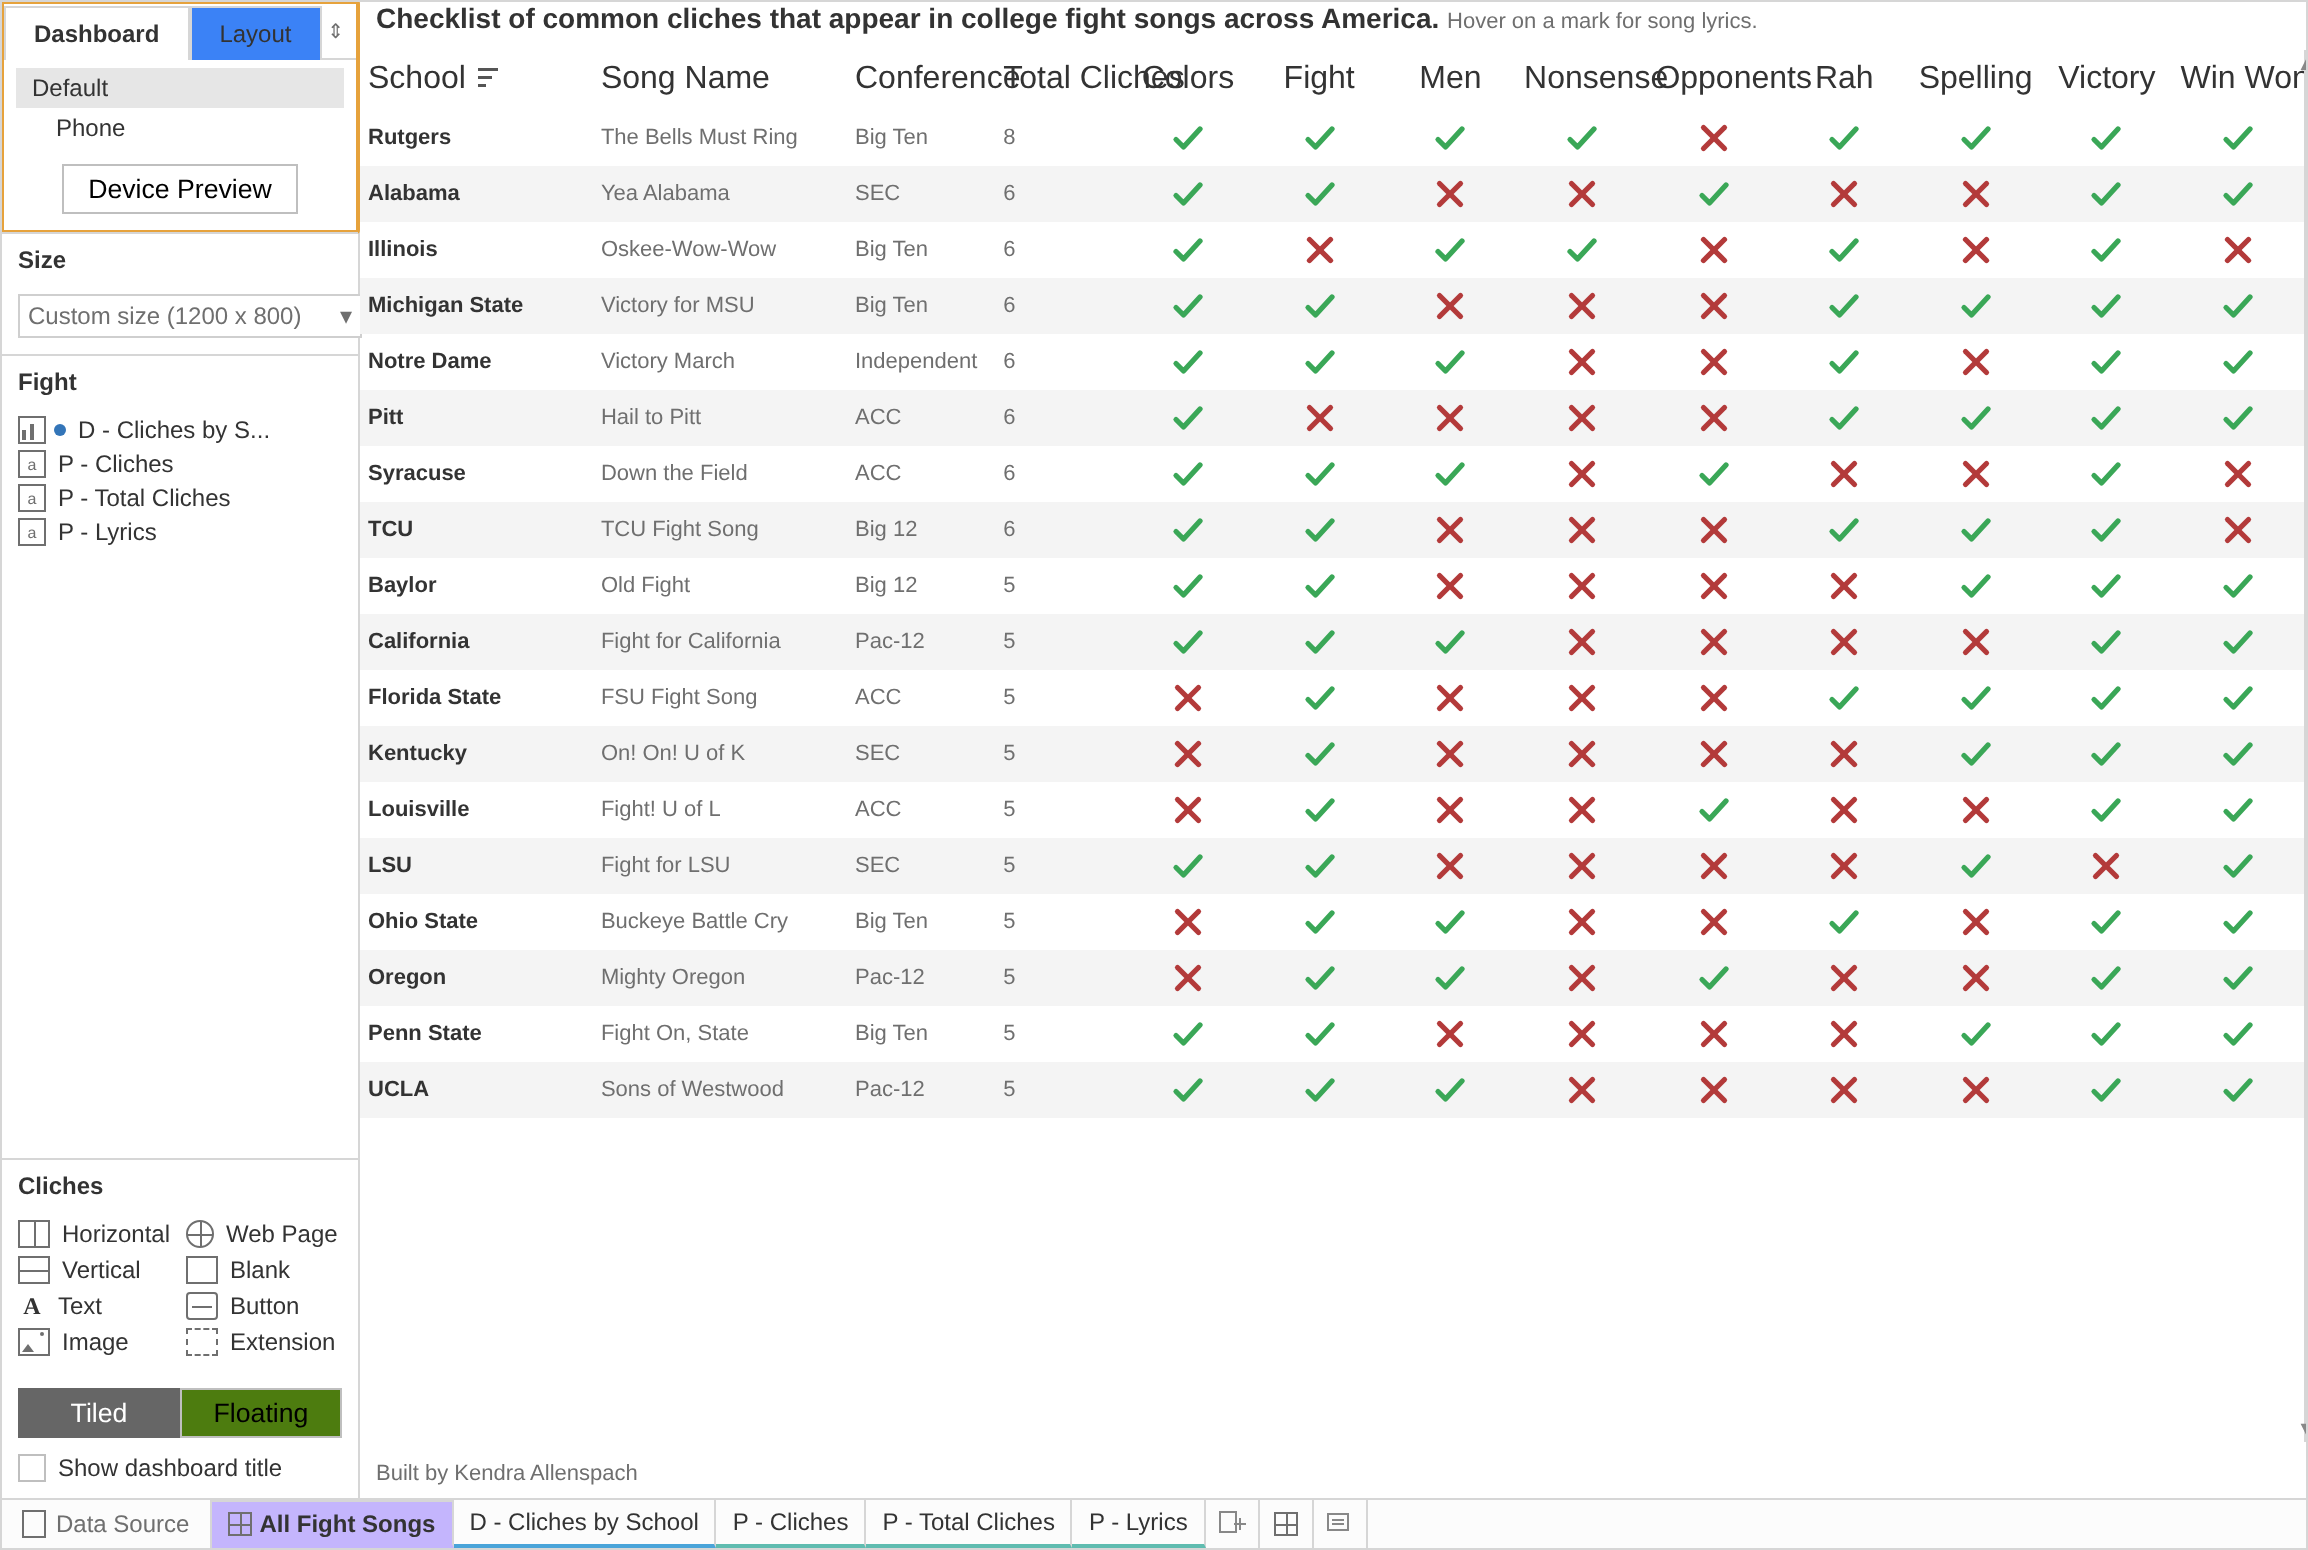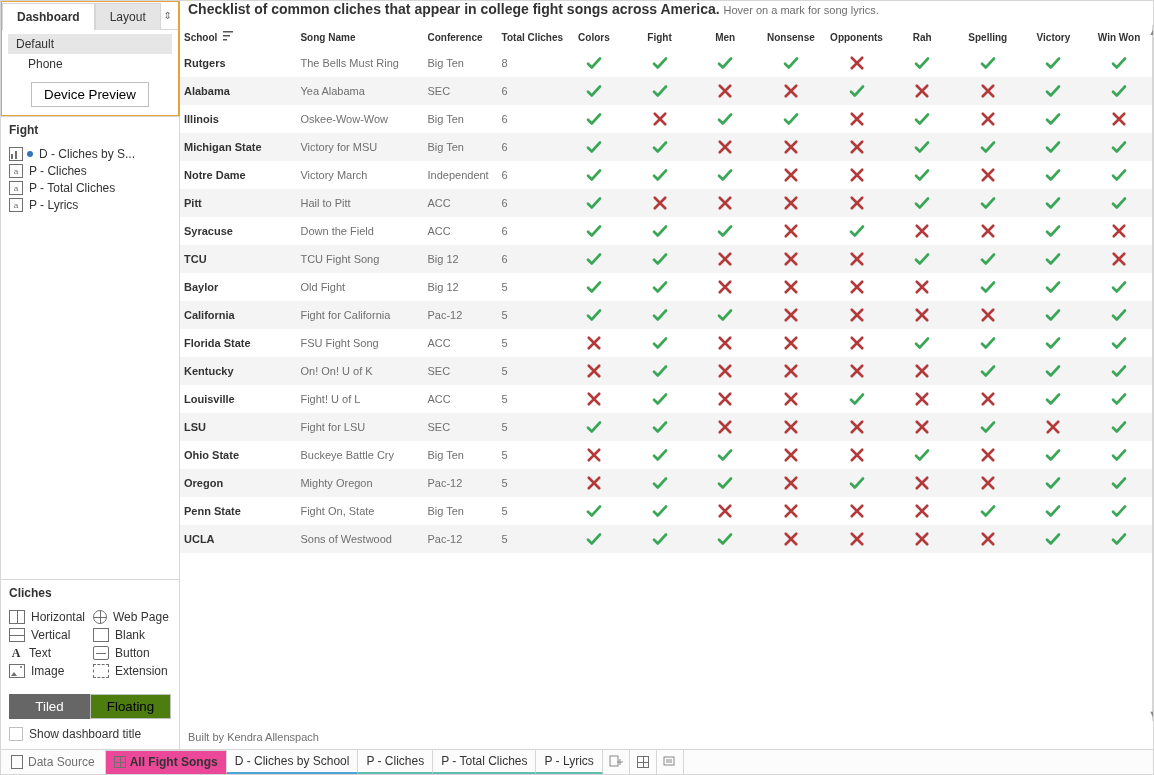--- a/index.html
+++ b/index.html
@@ -17,21 +17,21 @@
   }
   html,body{margin:0;padding:0;height:100%;font-family:Arial,Helvetica,sans-serif;color:var(--text);background:#fff;font-size:12px;}
   .app{display:flex;flex-direction:column;width:1154px;height:775px;border:1px solid var(--border);box-sizing:border-box;overflow:hidden;}
   .main{flex:1 1 auto;display:flex;min-height:0;}
   .side{width:179px;flex:0 0 179px;border-right:1px solid var(--border);display:flex;flex-direction:column;box-sizing:border-box;}
   .content{flex:1 1 auto;display:flex;flex-direction:column;min-width:0;}
   .section-header{font-weight:bold;padding:6px 8px;border-top:1px solid var(--border);}
   .section-body{padding:4px 8px 8px 8px;}
   
   .highlight-box{border:2px solid var(--highlight-border);border-radius:2px;padding:0 0 8px 0;margin:-1px;}
-  .tab{padding:6px 14px;border:1px solid var(--border);border-bottom:none;background:#e5e5e5;position:relative;top:1px;}
+  .tab{padding:6px 14px;border:1px solid var(--border);border-bottom:none;background:#3b82f6;position:relative;top:1px;}
   .tab.active{background:#fff;font-weight:bold;}
   .tab-row{display:flex;align-items:center;border-bottom:1px solid var(--border);}
   .pin-icon{font-size:10px;color:var(--muted);margin-left:auto;margin-right:6px;}
   .device-list{margin:4px 6px 8px 6px;}
   .device-item{padding:3px 8px;}
   .device-default{background:#e6e6e6;}
   .device-phone{padding-left:20px;}
   .device-preview-btn{display:block;margin:4px auto 0 auto;padding:4px 12px;border:1px solid #bfbfbf;background:#fff;}
   .size-select{width:100%;border:1px solid #cfcfcf;padding:3px 4px;background:#fff;display:flex;justify-content:space-between;align-items:center;color:var(--muted);}
   .sheets-list{display:flex;flex-direction:column;gap:3px;}
@@ -65,21 +65,21 @@
   .chk-row{display:flex;align-items:center;gap:6px;margin:0 8px 8px 8px;}
   .chk{width:12px;height:12px;border:1px solid #bfbfbf;}
   
   .title-area{padding:14px 0 10px 0;text-align:center;}
   .main-title{font-family:'Arial Black',Impact,sans-serif;font-size:30px;letter-spacing:5px;color:var(--title-color);text-shadow:1px 0 0 var(--title-color);}
   .subtitle-row{padding:0 0 8px 8px;font-size:14px;}
   .subtitle-row .hint{font-size:11px;color:var(--muted);font-weight:normal;}
   .table-wrap{flex:1 1 auto;overflow:hidden;display:flex;}
   .fight-table{flex:1 1 auto;overflow-y:auto;overflow-x:hidden;}
   table{width:100%;border-collapse:collapse;table-layout:fixed;}
-  th{text-align:left;font-weight:bold;color:var(--text);padding:6px 4px;font-size:10px;white-space:nowrap;}
+  th{text-align:left;font-weight:normal;color:var(--text);padding:6px 4px;font-size:16px;white-space:nowrap;}
   th.c{text-align:center;}
   td{padding:5px 4px;font-size:11px;white-space:nowrap;overflow:hidden;text-overflow:ellipsis;}
   td.school{font-weight:bold;}
   td.song,td.conf,td.cliches{color:var(--muted);}
   td.cliches{}
   tbody tr:nth-child(even){background:var(--row-alt);}
   .mark svg{width:18px;height:18px;display:block;margin:0 auto;}
   .mark.y svg{stroke:var(--check);}
   .mark.n svg{stroke:var(--cross);}
   .col-school{width:110px;}
@@ -93,21 +93,21 @@
   .sa-top{top:0;}
   .sa-bot{bottom:0;}
   .credits{display:flex;justify-content:space-between;font-size:11px;color:var(--muted);padding:10px 12px 6px 8px;}
   .credits a{color:var(--link);text-decoration:none;}
   
   .sheetbar{border-top:1px solid var(--border);display:flex;align-items:stretch;background:#fcfcfc;height:24px;}
   .ds{display:flex;align-items:center;gap:5px;padding:0 10px;border-right:1px solid var(--border);color:var(--muted);}
   .ds-icon{width:10px;height:12px;border:1px solid var(--muted);position:relative;}
   .sheet-tabs{display:flex;align-items:stretch;}
   .sheet-tab{display:flex;align-items:center;gap:4px;padding:0 8px;border-right:1px solid var(--border);border-bottom:2px solid transparent;position:relative;}
-  .sheet-tab.active{background:#ec4899;font-weight:bold;border-top:1px solid var(--border);}
+  .sheet-tab.active{background:#c4b5fd;font-weight:bold;border-top:1px solid var(--border);}
   .sheet-grid-ico{width:10px;height:10px;display:inline-block;position:relative;border:1px solid var(--muted);}
   .sheet-grid-ico::before{content:'';position:absolute;left:50%;top:0;bottom:0;width:1px;background:var(--muted);}
   .sheet-grid-ico::after{content:'';position:absolute;top:50%;left:0;right:0;height:1px;background:var(--muted);}
   .ub-blue{border-bottom:2px solid #4aa4d9;}
   .ub-teal{border-bottom:2px solid #5fbcb0;}
   .newtab{display:flex;align-items:center;justify-content:center;width:26px;border-right:1px solid var(--border);color:var(--muted);}
   .sort-icon{display:inline-block;width:10px;margin-left:6px;}
 </style>
 </head>
 <body>
@@ -123,20 +123,27 @@
           <div class="tab">Layout</div>
           <span class="pin-icon">⇕</span>
         </div>
         <div class="device-list">
           <div class="device-item device-default">Default</div>
           <div class="device-item device-phone">Phone</div>
         </div>
         <button class="device-preview-btn">Device Preview</button>
       </div>
 
+      <div class="section-header">Size</div>
+      <div class="section-body">
+        <div class="size-select">
+          <span>Custom size (1200 x 800)</span>
+          <span>▾</span>
+        </div>
+      </div>
 
       <div class="section-header">Fight</div>
       <div class="section-body sheets-list" id="sheets-list">
           <div class="sheet-row">
             <span class="sheet-icon bar"></span>
             <span class="blue-dot"></span>
             <span>D - Cliches by S...</span>
           </div>
           <div class="sheet-row">
             <span class="sheet-icon ">a</span>

